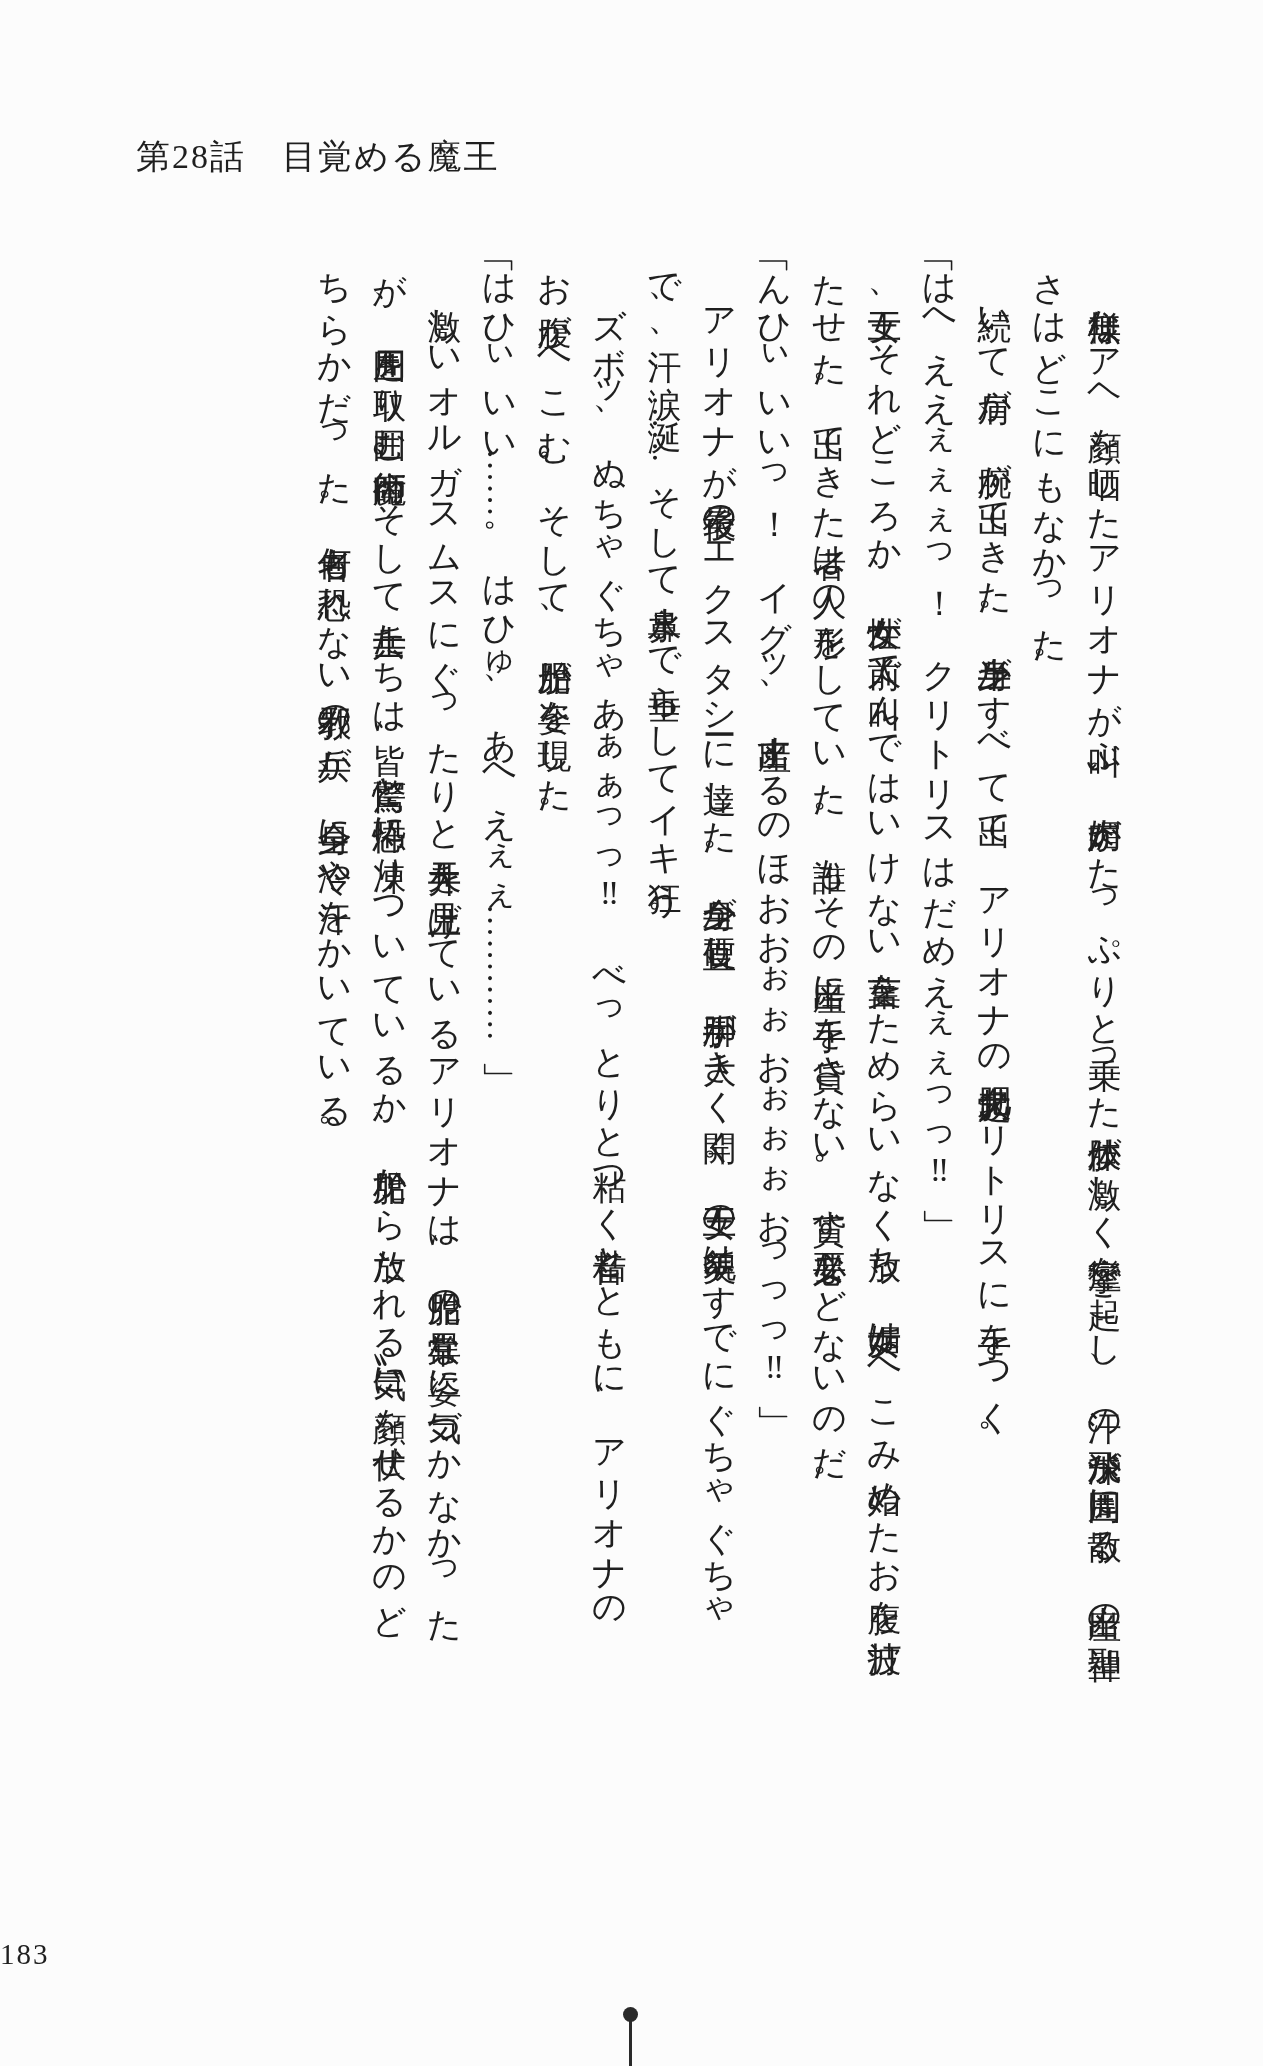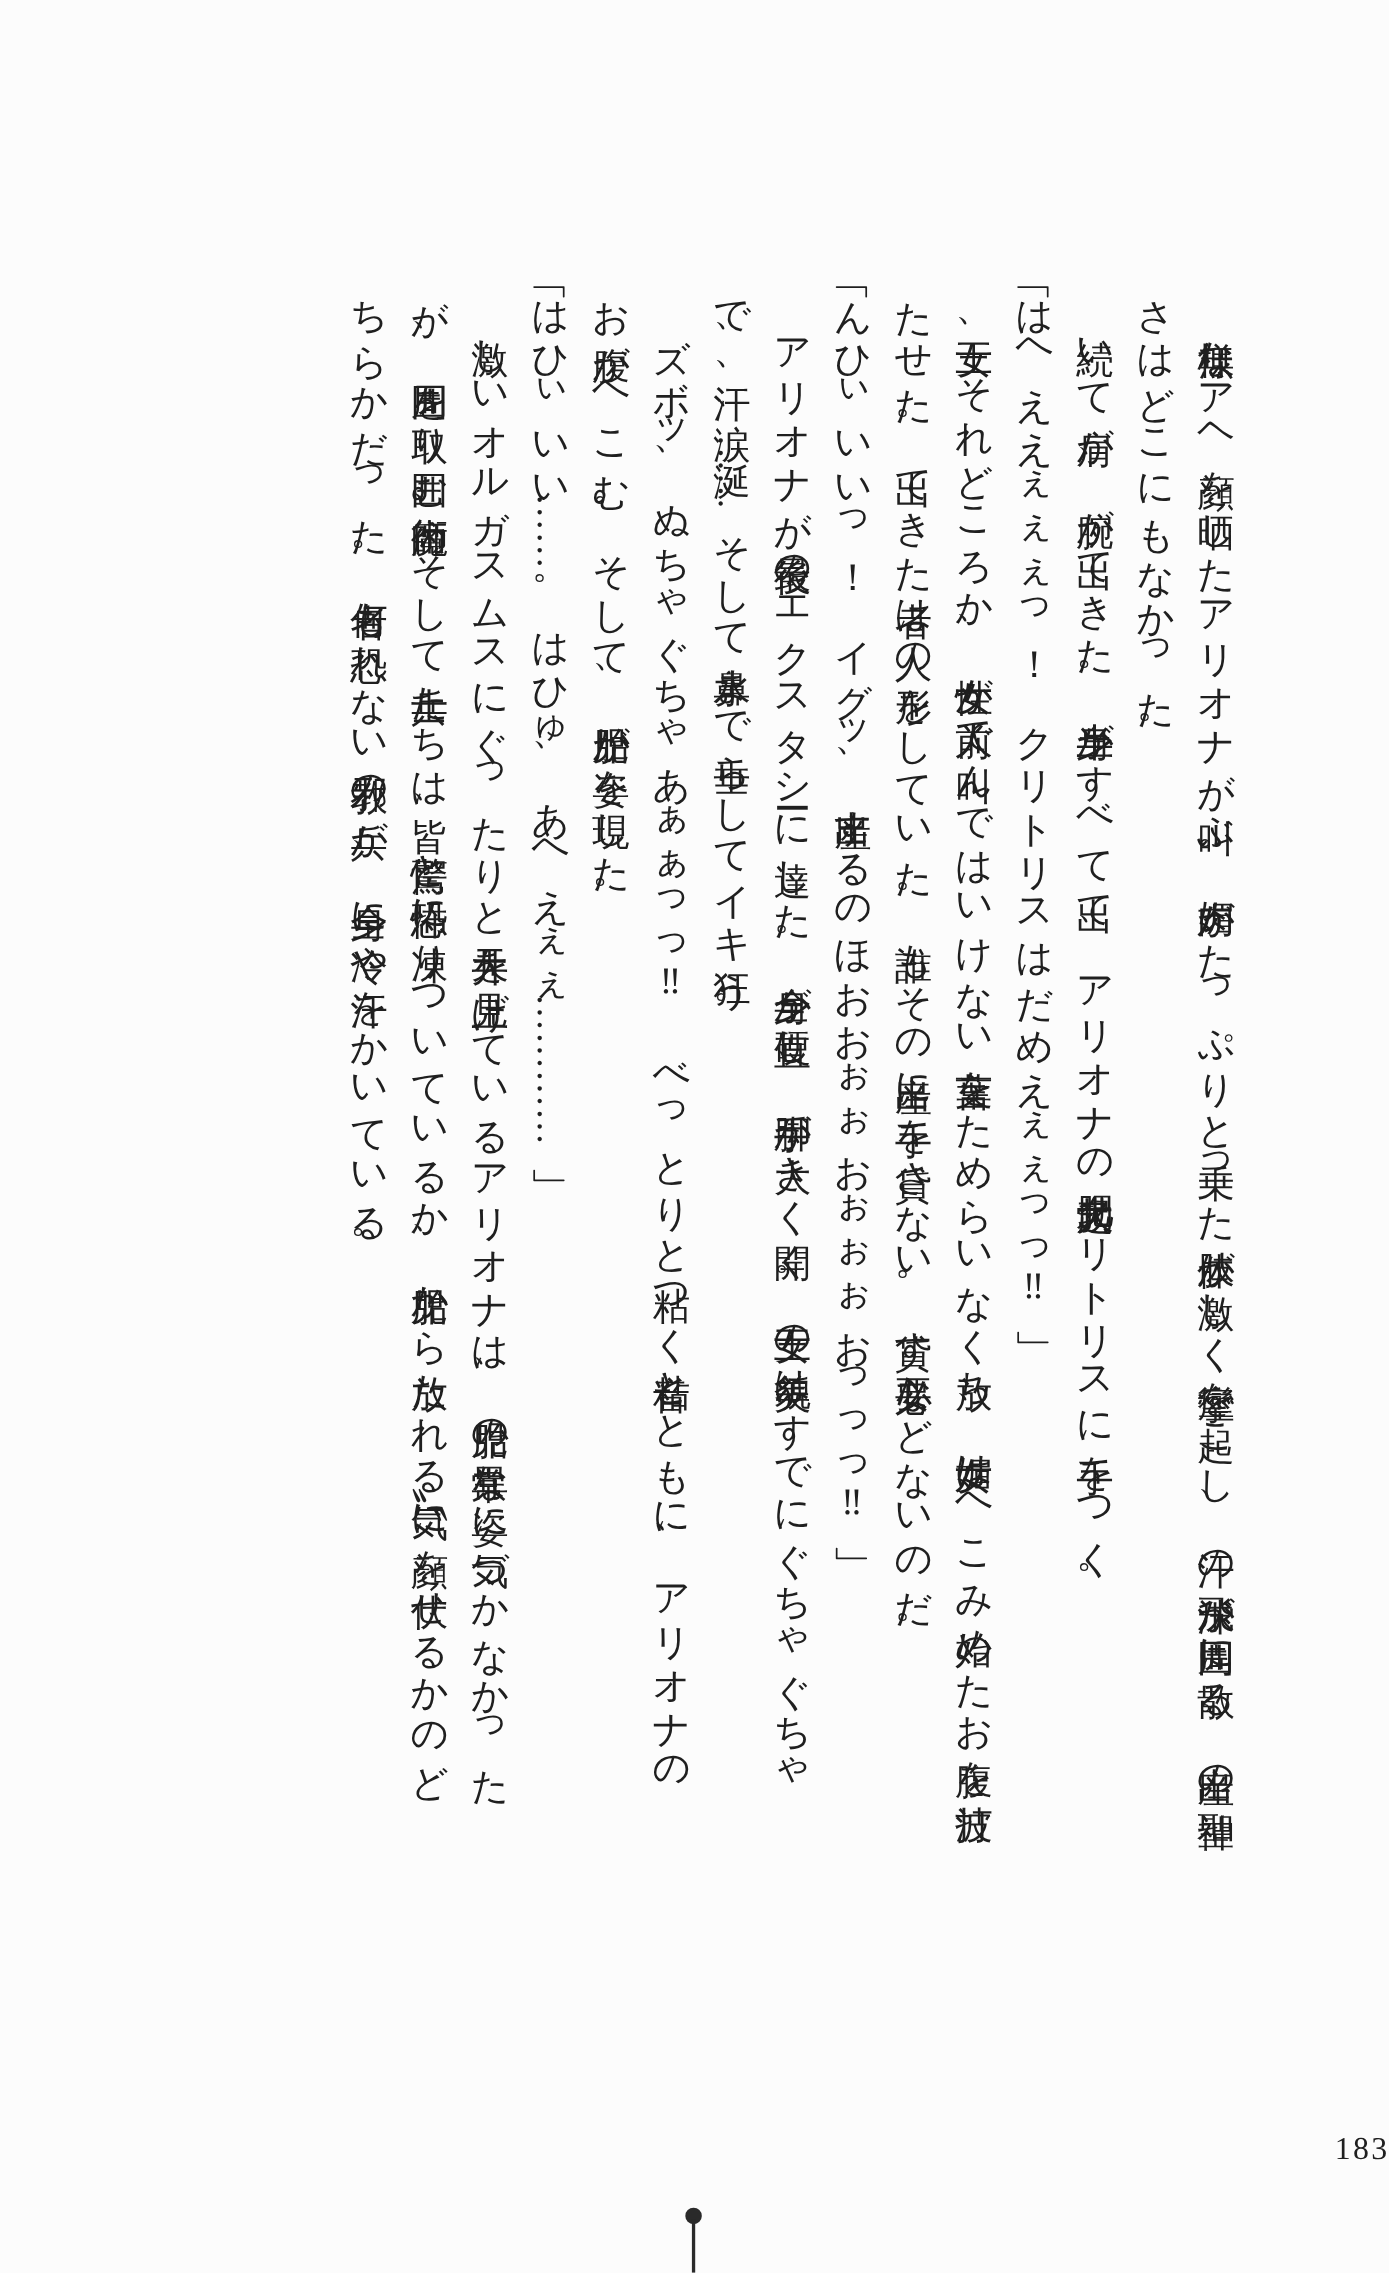--- a/index.html
+++ b/index.html
@@ -42,21 +42,21 @@
     padding: 0;
   }
   .para.indent {
     text-indent: 1em;
   }
   .page-number {
     position: absolute;
     top: 1938px;
     left: 0;
     width: 100%;
-    text-align: right;
+    text-align: left;
     font-size: 29px;
     letter-spacing: 2px;
   }
   .orn-dot {
     position: absolute;
     left: 623px;
     top: 2007px;
     width: 15px;
     height: 15px;
     border-radius: 50%;
@@ -69,20 +69,21 @@
     width: 3px;
     height: 48px;
     background: #2a2a2a;
   }
 </style>
 </head>
 <body>
 
 <div class="page">
 
+  <div class="chapter-header">第28話　目覚める魔王</div>
 
   <div class="text-block">
     <p class="para indent">無様なアヘ顔を晒したアリオナが叫ぶ。媚肉がたっぷりと乗った肢体が激しく痙攣を起こし、汗の飛沫が周囲に散る。出産の神聖さはどこにもなかった。</p>
     <p class="para indent">続いて肩が、腕が出てきた。上半身がすべて出て、アリオナの肥大勃起クリトリスに手をつく。</p>
     <p class="para">「はへええぇぇぇっ！　クリトリスはだめえぇぇっっ‼」</p>
     <p class="para indent">女王、それどころか、女性が人前で叫んではいけない言葉をためらいなく放ち、媚女はへこみ始めたお腹を波打たせた。出てきた者は人の形をしていた。誰もその出産に手を貸さない。貸す必要などないのだ。</p>
     <p class="para">「んひぃいいっ！　イグッ、出産するのほおおぉぉおぉぉぉおっっっ‼」</p>
     <p class="para indent">アリオナが最後のエクスタシーに達した。全身が硬直し、手脚が大きく開く。女王の美貌はすでにぐちゃぐちゃで、汗、涙、涎……そして鼻水まで垂らしてイキ狂う。</p>
     <p class="para indent">ズボッ、ぬちゃぐちゃあぁぁっっ‼　べっとりと粘つく粘音とともに、アリオナのお腹がへこむ。そして、胎児が姿を現した。</p>
     <p class="para">「はひぃいい……。はひゅ、あへえぇぇ…………」</p>

